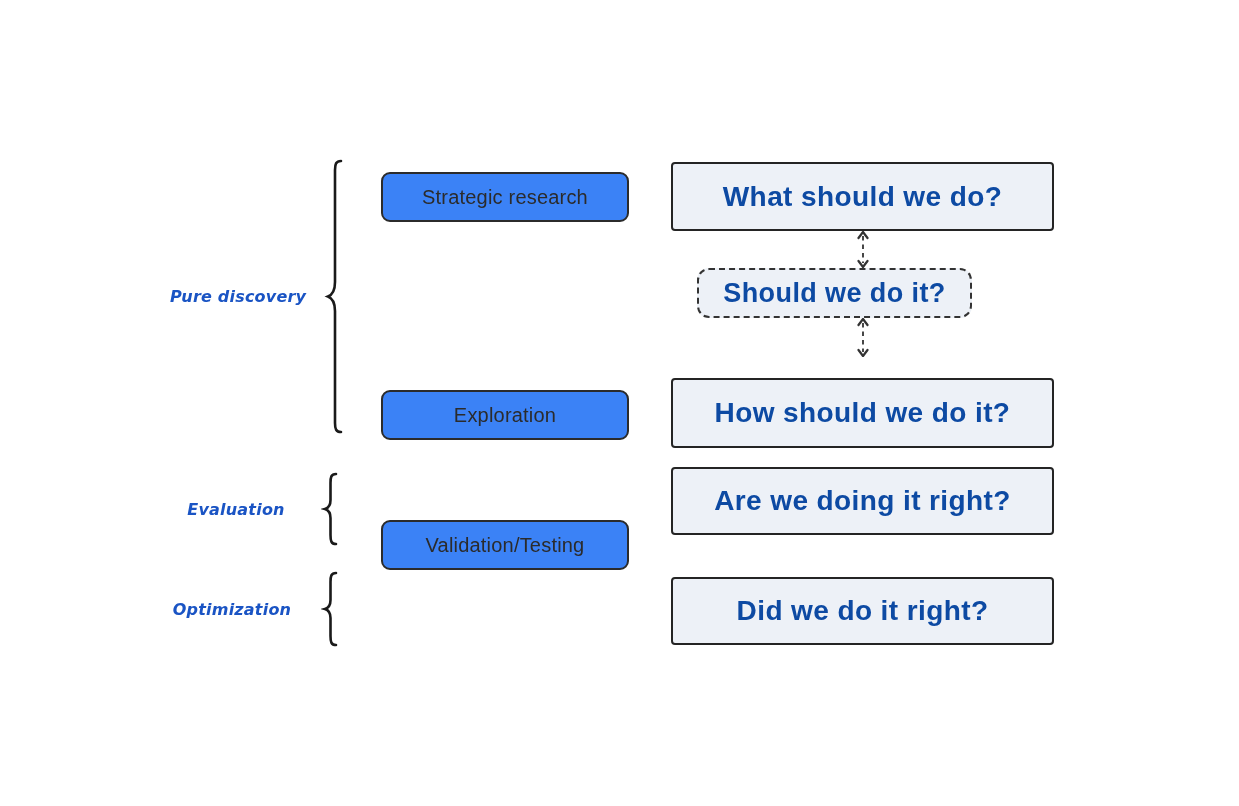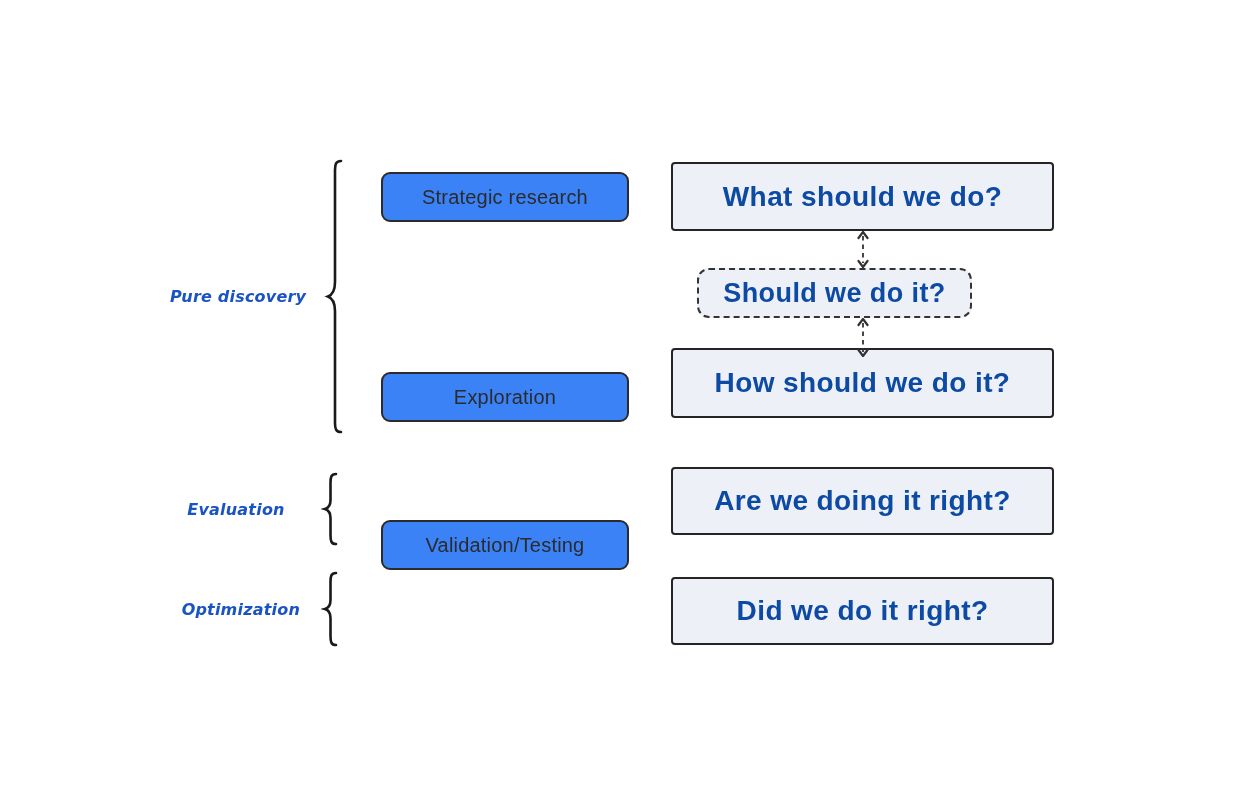--- a/index.html
+++ b/index.html
@@ -22,21 +22,21 @@
     font-family: "DejaVu Sans", sans-serif;
     font-style: italic;
     font-weight: 700;
     font-size: 16px;
     letter-spacing: 0.2px;
     text-align: center;
     white-space: nowrap;
   }
   .label-pure { left: 170px; top: 287px; width: 136px; }
   .label-eval { left: 178px; top: 500px; width: 116px; }
-  .label-opt  { left: 164px; top: 600px; width: 136px; text-align: right; }
+  .label-opt  { left: 164px; top: 600px; width: 136px; }
 
   
   .brace { position: absolute; }
   .brace svg { display: block; }
   .brace-pure { left: 324px; top: 159px; }
   .brace-eval { left: 321px; top: 472px; }
   .brace-opt  { left: 321px; top: 571px; }
 
   
   .method-box {
@@ -49,21 +49,21 @@
     border: 2px solid #2b2b2b;
     border-radius: 9px;
     display: flex;
     align-items: center;
     justify-content: center;
     font-size: 20px;
     color: #2b2b2b;
     letter-spacing: 0.2px;
   }
   .method-strategic  { top: 172px; }
-  .method-explore    { top: 372px; }
+  .method-explore    { top: 390px; }
   .method-validation { top: 512px; margin-top: 8px; }
   .method-feedback   { top: 585px; }
 
   
   .question-box {
     position: absolute;
     left: 671px;
     width: 383px;
     box-sizing: border-box;
     background: #edf1f7;
@@ -78,21 +78,21 @@
     color: #0d4aa3;
   }
   .q-what   { top: 162px; height: 69px; }
   .q-should {
     top: 268px; height: 50px;
     left: 697px; width: 275px;
     border: 2px dashed #333333;
     border-radius: 12px;
     font-size: 27px;
   }
-  .q-how    { top: 348px; height: 70px; }
+  .q-how    { top: 378px; height: 70px; }
   .q-are    { top: 467px; height: 68px; }
   .q-did    { top: 577px; height: 68px; }
 
   
   .arrow { position: absolute; left: 855px; }
   .arrow svg { display: block; }
   .arrow-1 { top: 231px; }
   .arrow-2 { top: 318px; }
 </style>
 </head>

